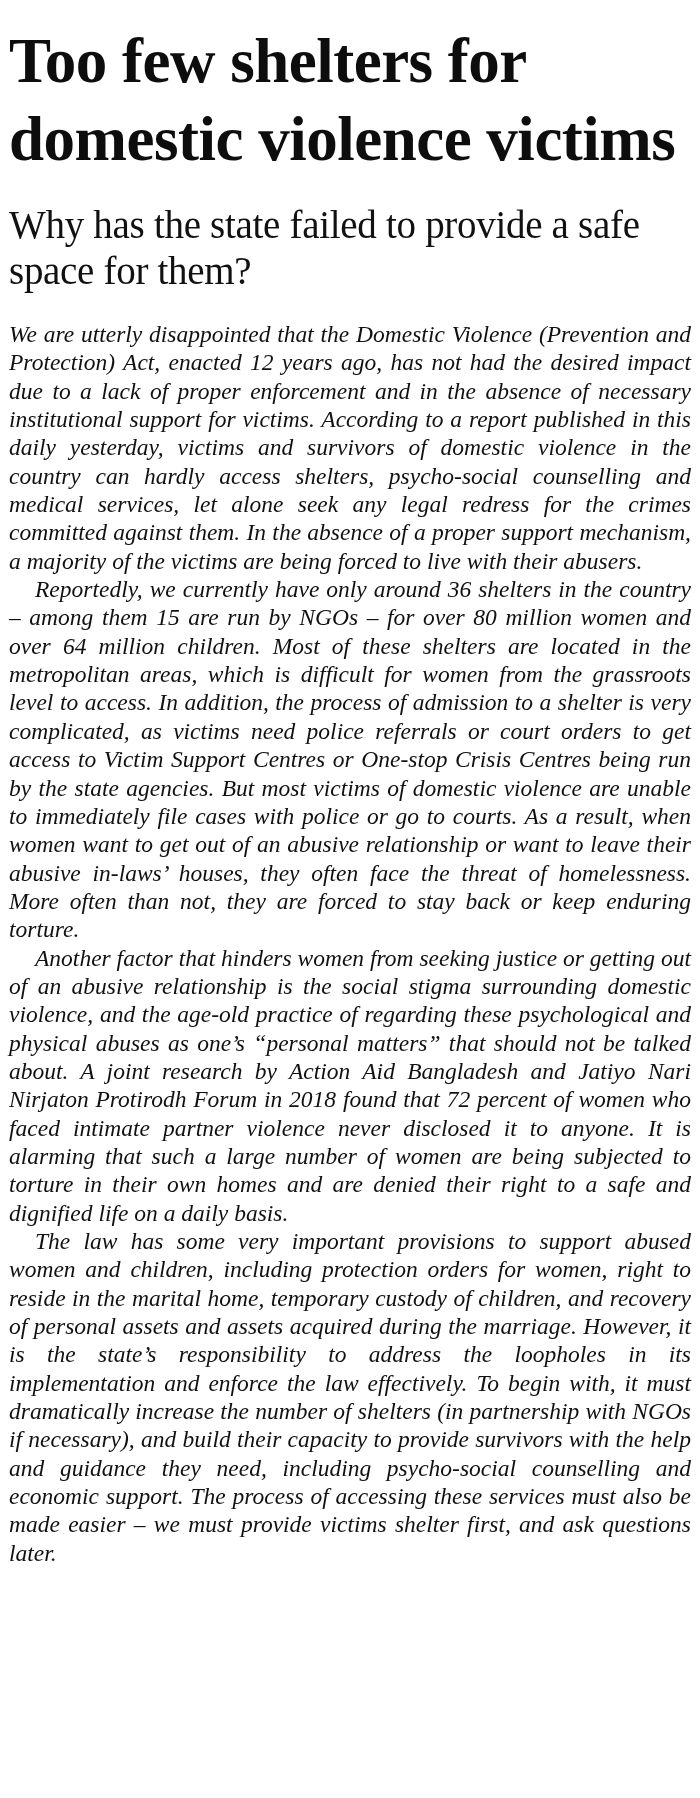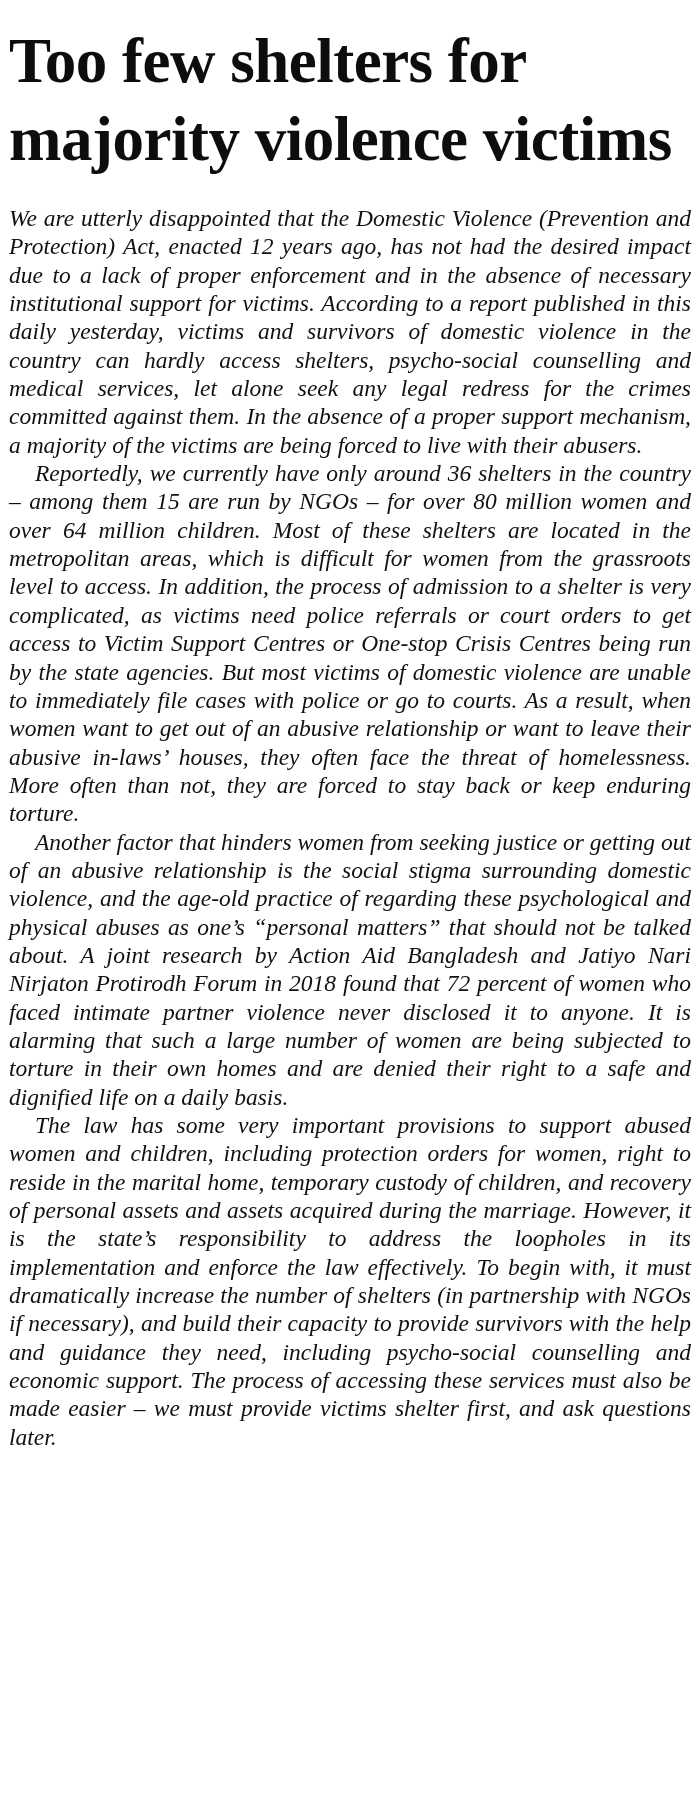--- a/index.html
+++ b/index.html
@@ -47,22 +47,23 @@
     font-style: italic;
   }
   .body-text p.indented {
     text-indent: 26px;
   }
 </style>
 </head>
 <body>
 
 <article class="article">
-  <h1 class="headline">Too few shelters for majority violence victims</h1>
+  <h1 class="headline">Too few shelters for domestic violence victims</h1>
 
+  <h2 class="subheadline">Why has the state failed to provide a safe space for them?</h2>
 
   <div class="body-text">
     <p>We are utterly disappointed that the Domestic Violence (Prevention and Protection) Act, enacted 12 years ago, has not had the desired impact due to a lack of proper enforcement and in the absence of necessary institutional support for victims. According to a report published in this daily yesterday, victims and survivors of domestic violence in the country can hardly access shelters, psycho-social counselling and medical services, let alone seek any legal redress for the crimes committed against them. In the absence of a proper support mechanism, a majority of the victims are being forced to live with their abusers.</p>
     <p class="indented">Reportedly, we currently have only around 36 shelters in the country – among them 15 are run by NGOs – for over 80 million women and over 64 million children. Most of these shelters are located in the metropolitan areas, which is difficult for women from the grassroots level to access. In addition, the process of admission to a shelter is very complicated, as victims need police referrals or court orders to get access to Victim Support Centres or One-stop Crisis Centres being run by the state agencies. But most victims of domestic violence are unable to immediately file cases with police or go to courts. As a result, when women want to get out of an abusive relationship or want to leave their abusive in-laws’ houses, they often face the threat of homelessness. More often than not, they are forced to stay back or keep enduring torture.</p>
     <p class="indented">Another factor that hinders women from seeking justice or getting out of an abusive relationship is the social stigma surrounding domestic violence, and the age-old practice of regarding these psychological and physical abuses as one’s “personal matters” that should not be talked about. A joint research by Action Aid Bangladesh and Jatiyo Nari Nirjaton Protirodh Forum in 2018 found that 72 percent of women who faced intimate partner violence never disclosed it to anyone. It is alarming that such a large number of women are being subjected to torture in their own homes and are denied their right to a safe and dignified life on a daily basis.</p>
     <p class="indented">The law has some very important provisions to support abused women and children, including protection orders for women, right to reside in the marital home, temporary custody of children, and recovery of personal assets and assets acquired during the marriage. However, it is the state’s responsibility to address the loopholes in its implementation and enforce the law effectively. To begin with, it must dramatically increase the number of shelters (in partnership with NGOs if necessary), and build their capacity to provide survivors with the help and guidance they need, including psycho-social counselling and economic support. The process of accessing these services must also be made easier – we must provide victims shelter first, and ask questions later.</p>
   </div>
 </article>
 
 </body></html>

